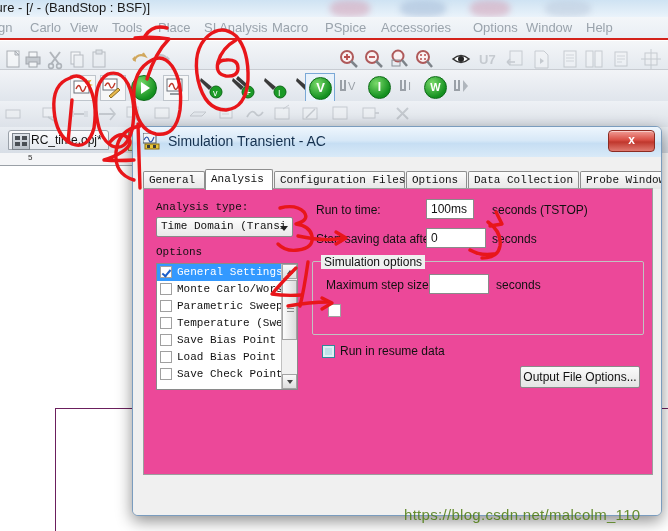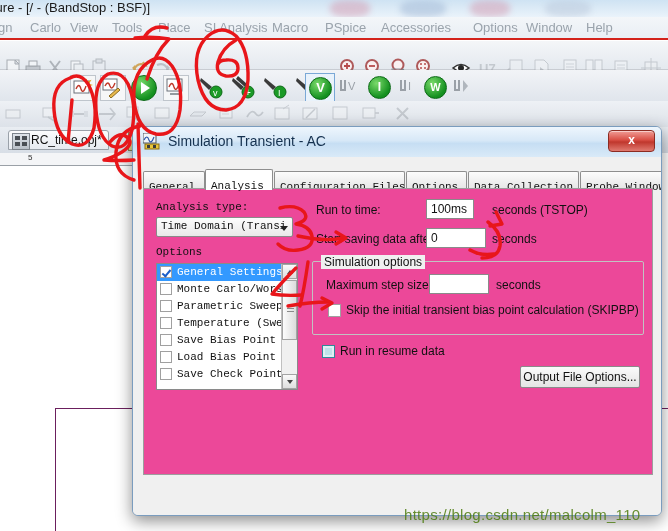--- a/index.html
+++ b/index.html
@@ -41,21 +41,21 @@
   .toolbar2{
     position:absolute;left:0;top:70px;width:668px;height:31px;
     background:linear-gradient(to bottom,#f2f4f7,#e0e5ec);
     border-bottom:1px solid #c8ccd2;
   }
   .toolbar3{
     position:absolute;left:0;top:101px;width:668px;height:26px;
     background:linear-gradient(to bottom,#eef1f5,#dde2e9);
     border-bottom:1px solid #c2c7ce;
   }
-  .tbtn{position:absolute;top:16px;width:22px;height:22px;}
+  .tbtn{position:absolute;top:7px;width:22px;height:22px;}
   .ico{position:absolute;left:0;top:0;width:22px;height:22px;opacity:.45;}
   .ico svg{display:block;}
 
   
   .tcombo{
     position:absolute;left:180,0;top:46px;height:18px;background:#fff;
     border:1px solid #8d9299;font-size:11px;color:#222;padding:1px 2px;
   }
   .tcombo .arrow{position:absolute;right:3px;top:6px;border-left:4px solid transparent;border-right:4px solid transparent;border-top:5px solid #333;}
 
@@ -119,21 +119,21 @@
   }
   .dlg-body{position:absolute;left:0;top:30px;width:528px;height:358px;background:#f0f0f0;}
 
   
   .tabs{position:absolute;left:10px;top:12px;width:508px;height:20px;}
   .tab{
     position:absolute;top:2px;height:18px;line-height:17px;
     font-family:"Liberation Mono","DejaVu Sans Mono",monospace;font-size:11px;color:#111;
     background:linear-gradient(to bottom,#fcfcfc,#e6e6e6);
     border:1px solid #8e8e8e;border-bottom:none;border-radius:2px 2px 0 0;
-    padding:7px 5px;box-sizing:border-box;white-space:nowrap;
+    padding:0 5px;box-sizing:border-box;white-space:nowrap;
   }
   .tab.active{
     top:0;height:21px;line-height:19px;background:#fff;border-color:#8e8e8e;z-index:3;
   }
   .tabpanel{
     position:absolute;left:10px;top:31px;width:508px;height:285px;
     background:#ec4899;border:1px solid #9d9d9d;border-top:1px solid #9d9d9d;
   }
 
   .lbl{position:absolute;font-size:12px;color:#111;white-space:nowrap;}
@@ -665,21 +665,20 @@
         <div class="lbl" style="left:348px;top:43px;">seconds</div>
 
         <div class="groupbox" style="left:168px;top:72px;width:330px;height:72px;"></div>
         <div class="grouptitle" style="left:177px;top:66px;">Simulation options</div>
 
         <div class="lbl" style="left:182px;top:89px;">Maximum step size:</div>
         <div class="tfield" style="left:285px;top:85px;width:60px;"></div>
         <div class="lbl" style="left:352px;top:89px;">seconds</div>
 
         <div class="chk" style="left:184px;top:115px;"></div>
-        <div class="lbl" style="left:202px;top:114px;">Skip the initial transient bias point calculation  (SKIPBP)</div>
 
         <div class="chk teal" style="left:178px;top:156px;"></div>
         <div class="lbl" style="left:196px;top:155px;">Run in resume data</div>
 
         <div class="btn" style="left:376px;top:152px;width:120px;height:22px;line-height:20px;">Output File Options...</div>
       </div>
 
       <div class="btn default cjk" style="left:204px;top:343px;width:76px;height:22px;line-height:20px;">确定</div>
       <div class="btn cjk" style="left:290px;top:343px;width:76px;height:22px;line-height:20px;">取消</div>
       <div class="btn cjk disabled" style="left:376px;top:343px;width:76px;height:22px;line-height:20px;">应用 (A)</div>

